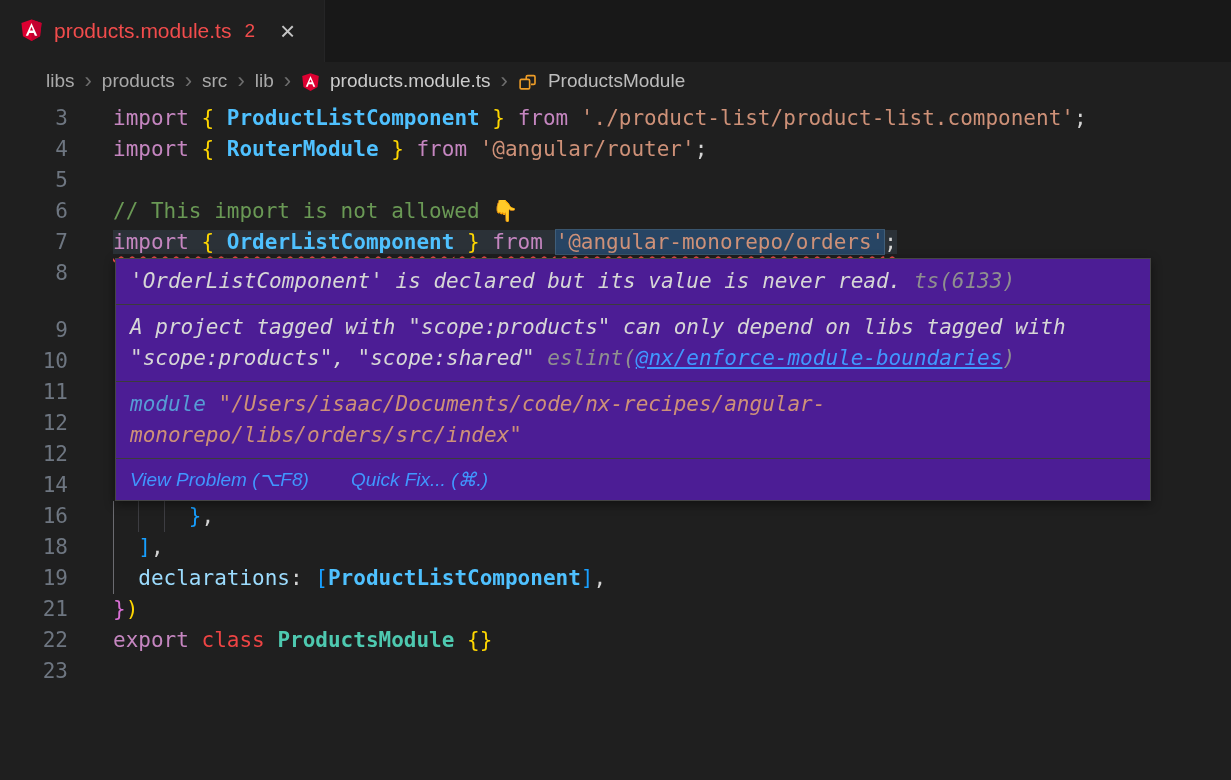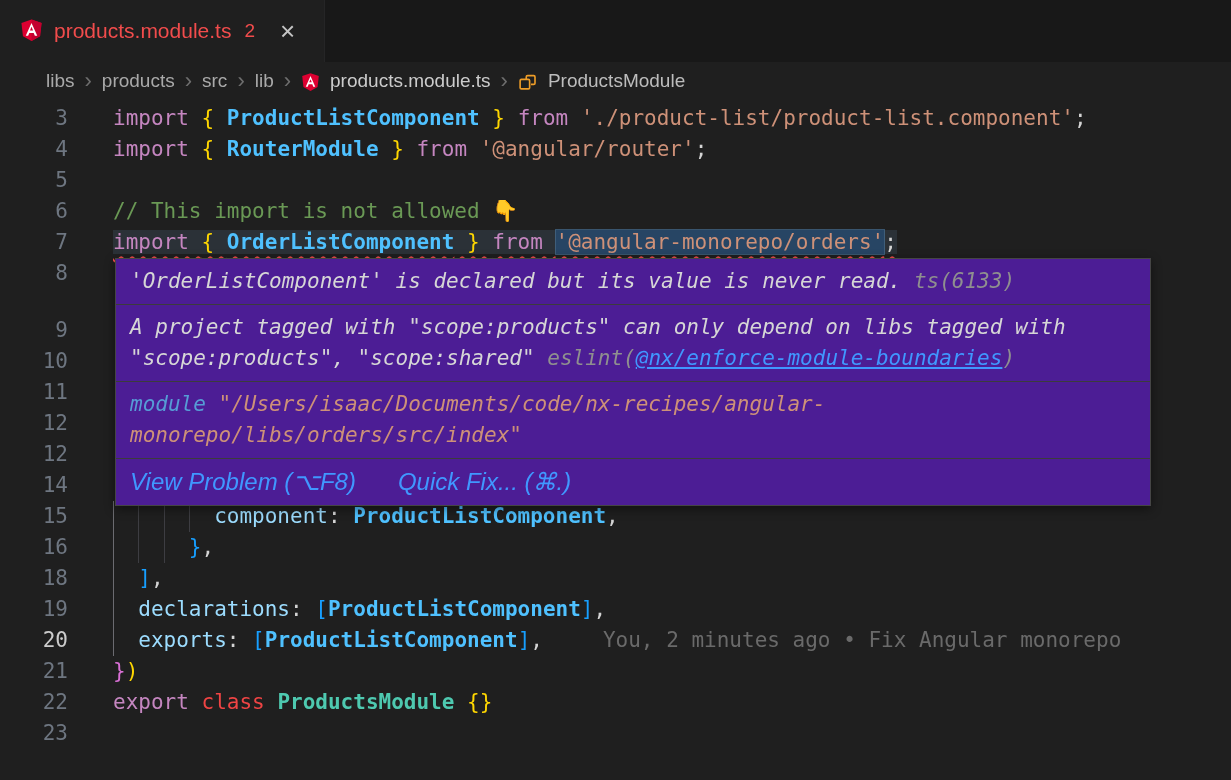--- a/index.html
+++ b/index.html
@@ -63,21 +63,21 @@
            background:#4c1d95; border:1px solid #454545; z-index:10;
            box-shadow:0 3px 10px rgba(0,0,0,0.45);
            font-family:"DejaVu Sans Mono", monospace; font-size:21px;font-style:italic; }
   .h-sec { padding:7px 14px; line-height:31px; color:#d6d6d6; }
   .h-sec + .h-sec { border-top:1px solid #3c3c3c; }
   .h-dim { color:#8f8f8f; }
   .h-link { color:#4097ff; text-decoration:underline; cursor:pointer; }
   .h-kw { color:#569cd6;margin-top:28px; }
   .h-str { color:#ce9178; }
   .h-actions { border-top:1px solid #3c3c3c; padding:9px 14px; display:flex; gap:42px;
-               font-family:"Liberation Sans", sans-serif; font-size:24px; }
+               font-family:"Liberation Sans", sans-serif; font-size:19px; }
   .h-action { color:#4097ff; cursor:pointer; }
 </style>
 </head>
 <body>
 
 <div class="app">
 
   <div class="tabbar">
     <div class="tab">
       <span class="ic">
@@ -126,25 +126,23 @@
         <div class="row"><span class="gutter">5</span><span class="content"></span></div>
         <div class="row"><span class="gutter">6</span><span class="content"><span class="tk cmt">// This import is not allowed </span><span class="tk emoji">👇</span></span></div>
         <div class="row"><span class="gutter">7</span><span class="content"><span class="diag"><span class="tk kw">import </span><span class="tk b1">{ </span><span class="tk cls">OrderListComponent</span><span class="tk b1"> } </span><span class="tk kw">from </span><span class="tk str strbox">'@angular-monorepo/orders'</span><span class="tk pun">;</span></span></span></div>
         <div class="row tall"><span class="gutter">8</span><span class="content"></span></div>
         <div class="row"><span class="gutter">9</span><span class="content"></span></div>
         <div class="row"><span class="gutter">10</span><span class="content"></span></div>
         <div class="row"><span class="gutter">11</span><span class="content"></span></div>
         <div class="row"><span class="gutter">12</span><span class="content"></span></div>
         <div class="row"><span class="gutter">12</span><span class="content"></span></div>
         <div class="row"><span class="gutter">14</span><span class="content"></span></div>
-        <div class="row"><span class="gutter">15</span><span class="content"><span class="guide act"></span><span class="guide"></span><span class="guide"></span><span class="guide"></span><span class="tk prop">component</span><span class="tk pun">: </span><span class="tk cls">ProductListComponent</span><span class="tk pun">,</span></span></div>
         <div class="row"><span class="gutter">16</span><span class="content"><span class="guide act"></span><span class="guide"></span><span class="guide"></span><span class="tk b3">}</span><span class="tk pun">,</span></span></div>
         <div class="row"><span class="gutter">18</span><span class="content"><span class="guide act"></span><span class="tk b3">]</span><span class="tk pun">,</span></span></div>
         <div class="row"><span class="gutter">19</span><span class="content"><span class="guide act"></span><span class="tk prop">declarations</span><span class="tk pun">: </span><span class="tk b3">[</span><span class="tk cls">ProductListComponent</span><span class="tk b3">]</span><span class="tk pun">,</span></span></div>
-        <div class="row"><span class="gutter on">20</span><span class="content"><span class="guide act"></span><span class="tk prop">exports</span><span class="tk pun">: </span><span class="tk b3">[</span><span class="tk cls">ProductListComponent</span><span class="tk b3">]</span><span class="tk pun">,</span><span class="blame">You, 2 minutes ago • Fix Angular monorepo</span></span></div>
         <div class="row"><span class="gutter">21</span><span class="content"><span class="tk b2">}</span><span class="tk b1">)</span></span></div>
         <div class="row"><span class="gutter">22</span><span class="content"><span class="tk kw">export </span><span class="tk kwb">class </span><span class="tk clt">ProductsModule</span><span class="tk pun"> </span><span class="tk b1">{}</span></span></div>
         <div class="row"><span class="gutter">23</span><span class="content"></span></div>
       </div>
 
     <div class="hover">
       <div class="h-sec"><span>'OrderListComponent' is declared but its value is never read.</span><span class="h-dim"> ts(6133)</span></div>
       <div class="h-sec"><span>A project tagged with "scope:products" can only depend on libs tagged with</span><br>
         <span>"scope:products", "scope:shared" </span><span class="h-dim">eslint(</span><span class="h-link">@nx/enforce-module-boundaries</span><span class="h-dim">)</span>
       </div>

